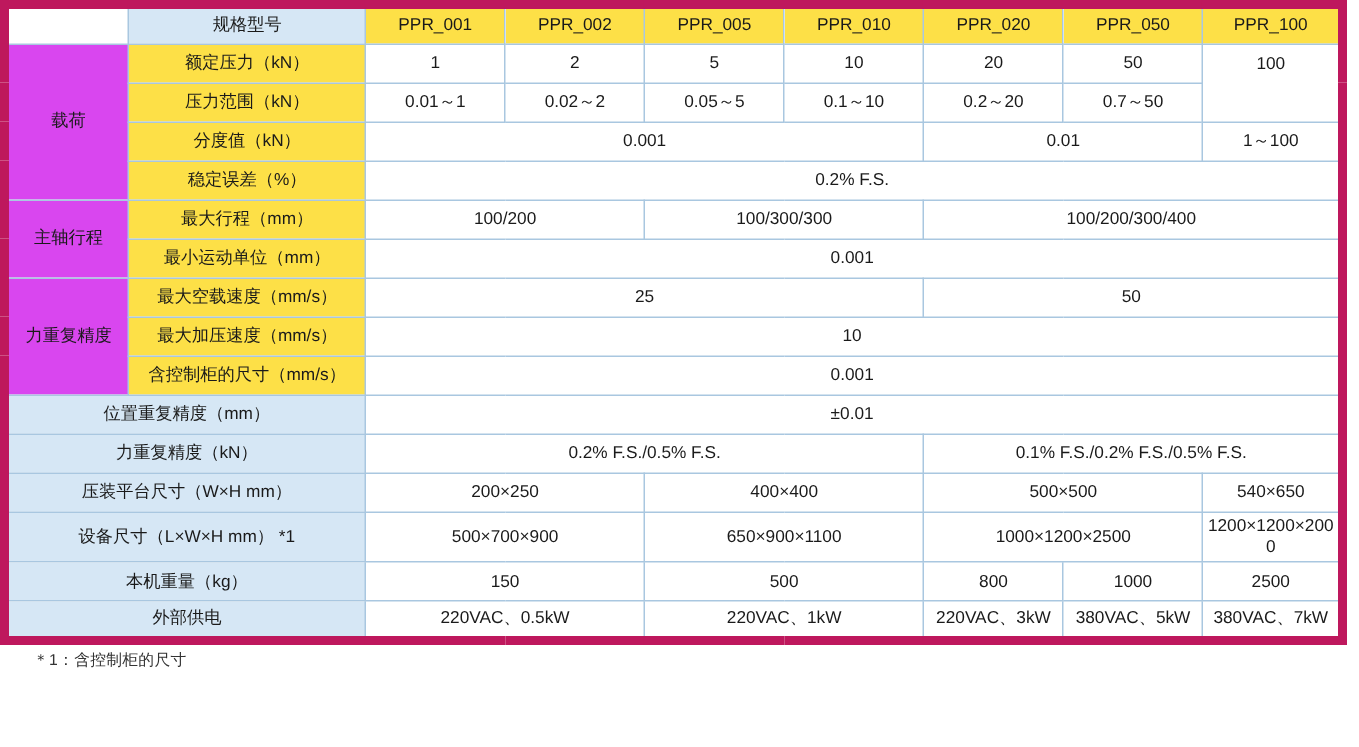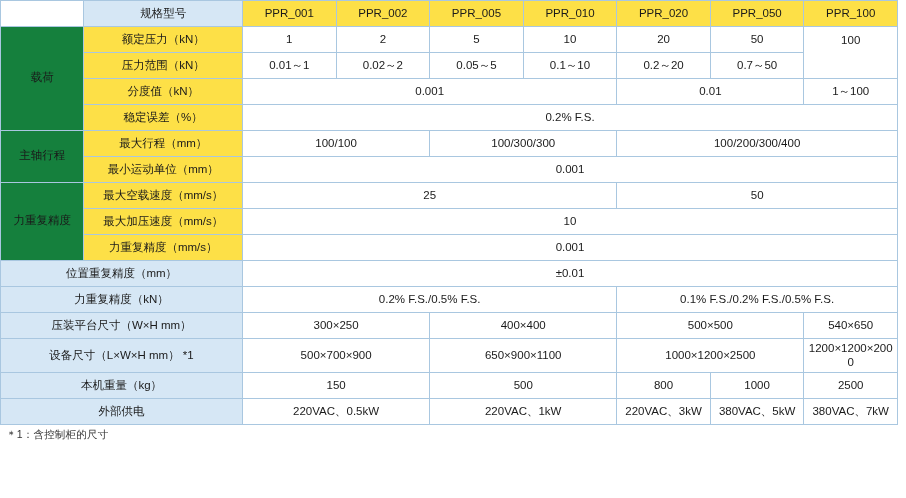--- a/index.html
+++ b/index.html
@@ -11,21 +11,21 @@
     width: 906px;
     height: 498px;
     font-family: "Liberation Sans", sans-serif;
     overflow: hidden;
   }
   #spec-table {
     border-collapse: collapse;
     table-layout: fixed;
     width: 898px;
     margin: 0;
-    border: 1px solid #be185d;
+    border: 6px solid #be185d;
   }
   #spec-table td, #spec-table th {
     border: 1px solid #a9c7e0;
     font-size: 11.5px;
     color: #1a1a1a;
     text-align: center;
     vertical-align: middle;
     padding: 2px 2px;
     font-weight: normal;
     line-height: 1.25;
@@ -45,25 +45,24 @@
     color: #1a1a1a;
     font-size: 12px;
   }
   .hdr-model {
     background: #fde047;
     color: #ffffff;
     font-size: 11.5px;
   }
   
   .grp {
-    background: #15803d;
+    background: #d946ef;
     text-align: left;
     padding-left: 8px;
     font-size: 12px;
-    font-family: Liberation Mono, monospace;
   }
   
   .rlbl {
     background: #fde047;
     text-align: left;
     padding-left: 10px;
     font-size: 11.5px;
   }
   
   .rlbl-wide {
@@ -75,21 +74,21 @@
   }
   .val {
     background: #ffffff;
   }
   .tall {
     height: 30px;
   }
   .footnote {
     font-size: 10.5px;
     color: #333333;
-    padding: 3px 0 0 6px;
+    padding: 3px 0 0 22px;
     letter-spacing: 0.2px;
   }
 </style>
 </head>
 <body>
 
 <table id="spec-table">
   <colgroup>
     <col style="width:82px">
     <col style="width:156px">
@@ -142,56 +141,56 @@
       <td class="val">1～100</td>
     </tr>
     <tr>
       <td class="rlbl">稳定误差（%）</td>
       <td class="val" colspan="7">0.2% F.S.</td>
     </tr>
 
     <tr>
       <td class="grp" rowspan="2">主轴行程</td>
       <td class="rlbl tall">最大行程（mm）</td>
-      <td class="val tall" colspan="2">100/100</td>
+      <td class="val tall" colspan="2">100/200</td>
       <td class="val tall" colspan="2">100/300/300</td>
       <td class="val tall" colspan="3">100/200/300/400</td>
     </tr>
     <tr>
       <td class="rlbl tall">最小运动单位（mm）</td>
       <td class="val tall" colspan="7">0.001</td>
     </tr>
 
     <tr>
       <td class="grp" rowspan="3">力重复精度</td>
       <td class="rlbl tall">最大空载速度（mm/s）</td>
       <td class="val tall" colspan="4">25</td>
       <td class="val tall" colspan="3">50</td>
     </tr>
     <tr>
       <td class="rlbl tall">最大加压速度（mm/s）</td>
       <td class="val tall" colspan="7">10</td>
     </tr>
     <tr>
-      <td class="rlbl tall">力重复精度（mm/s）</td>
+      <td class="rlbl tall">含控制柜的尺寸（mm/s）</td>
       <td class="val tall" colspan="7">0.001</td>
     </tr>
 
     <tr>
       <td class="rlbl-wide tall" colspan="2">位置重复精度（mm）</td>
       <td class="val tall" colspan="7">±0.01</td>
     </tr>
     <tr>
       <td class="rlbl-wide tall" colspan="2">力重复精度（kN）</td>
       <td class="val tall" colspan="4">0.2% F.S./0.5% F.S.</td>
       <td class="val tall" colspan="3">0.1% F.S./0.2% F.S./0.5% F.S.</td>
     </tr>
     <tr>
       <td class="rlbl-wide tall" colspan="2">压装平台尺寸（W×H  mm）</td>
-      <td class="val tall" colspan="2">300×250</td>
+      <td class="val tall" colspan="2">200×250</td>
       <td class="val tall" colspan="2">400×400</td>
       <td class="val tall" colspan="2">500×500</td>
       <td class="val tall">540×650</td>
     </tr>
     <tr>
       <td class="rlbl-wide tall" colspan="2">设备尺寸（L×W×H  mm）  *1</td>
       <td class="val tall" colspan="2">500×700×900</td>
       <td class="val tall" colspan="2">650×900×1100</td>
       <td class="val tall" colspan="2">1000×1200×2500</td>
       <td class="val tall">1200×1200×2000</td>

